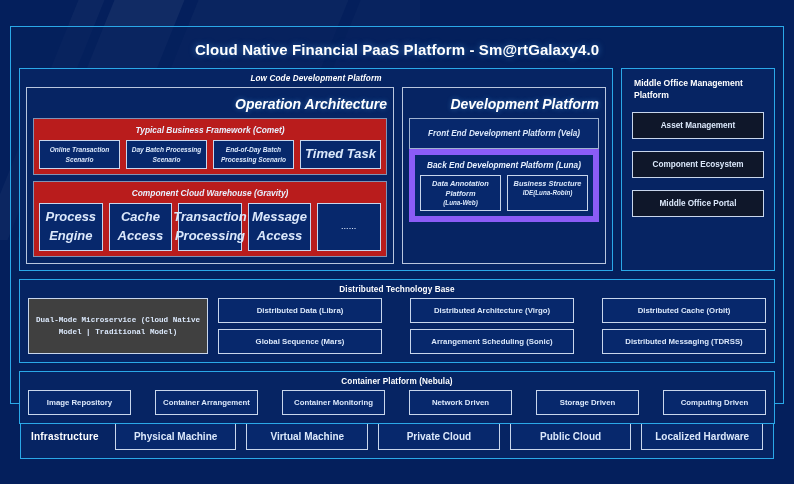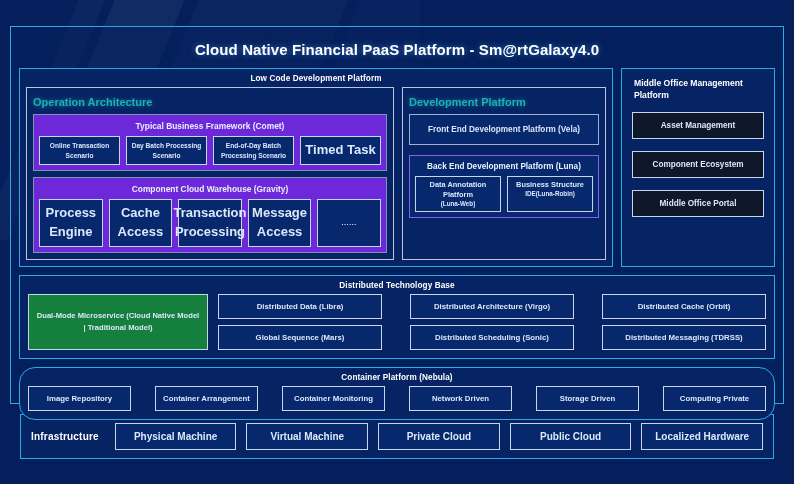--- a/index.html
+++ b/index.html
@@ -56,39 +56,39 @@
     border: 1.5px solid #2aa8e8;
     background: #062463;
     position: relative;
   }
   .panel-title {
     color: #ffffff; font-size: 8.2px; font-weight: bold;
     text-align: center; padding: 5px 4px 4px 4px;
     letter-spacing: .1px;
   }
 
-  #low-code-panel { flex: 1 1 auto; padding: 0 6px 6px 6px; }
+  #low-code-panel { flex: 1 1 auto; padding: 0 6px 6px 6px; font-style: italic; }
   #low-code-inner { display: flex; gap: 8px; }
 
   .group-box {
     border: 1px solid #b9c6de;
     background: #062463;
     padding: 5px 6px 6px 6px;
   }
   .group-title {
-    text-align: left; color: #14b8a6; font-weight: bold;
-    font-size: 11px; padding: 3px 0 6px 0;
+    text-align: right; color: #ffffff; font-weight: bold;
+    font-size: 14px; padding: 3px 0 6px 0;
     text-shadow: 0 0 5px rgba(90,180,255,.45);
   }
   #operation-architecture { flex: 0 0 368px; }
   #development-platform   { flex: 1 1 auto; }
 
   .sub-box {
     border: 1px solid #7f93b5;
-    background: #6d28d9;
+    background: #b91c1c;
     padding: 4px 5px 5px 5px;
     margin-bottom: 6px;
   }
   .sub-box:last-child { margin-bottom: 0; }
   .sub-title {
     text-align: center; color: #e8f1ff; font-size: 8.4px;
     font-weight: bold; padding: 2px 0 5px 0;
   }
 
   .chip-row { display: flex; gap: 6px; }
@@ -105,23 +105,23 @@
     display: flex; align-items: center; justify-content: center;
     min-height: 26px;
   }
   .chip.big { font-size: 13px; }
   .chip.dots { letter-spacing: .6px; font-size: 7px; }
 
   
   #front-end-box {
     border: 1px solid #9fb2d0; background: #07286c;
     color: #dbe8fb; font-size: 8.2px; font-weight: bold;
-    text-align: center; padding: 10px 15px; margin-bottom: 10px;
-  }
-  #back-end-box { border: 1px solid #8b5cf6; background: #07286c; padding: 4px 5px 5px 5px; }
+    text-align: center; padding: 10px 15px; margin-bottom: 0;
+  }
+  #back-end-box { border: 6px solid #8b5cf6; background: #07286c; padding: 4px 5px 5px 5px; }
   #back-end-title { text-align:center; color:#e8f1ff; font-size:8.2px; font-weight:bold; padding:2px 0 5px 0; }
   .dp-chip {
     flex: 1 1 0; border: 1px solid #c8d6ec; background: #07286c;
     color: #dbe8fb; text-align: center; padding: 3px 2px;
     font-size: 7.4px; font-weight: bold; line-height: 1.35;
   }
   .dp-chip .small { font-size: 6.3px; display: block; }
 
   
   #middle-office-panel { flex: 0 0 154px; padding: 0 10px 8px 10px; }
@@ -134,36 +134,37 @@
     color: #dbe8fb; font-size: 8.2px; font-weight: bold;
     text-align: center; padding: 8px 4px; margin-bottom: 12px;
   }
   .mo-item:last-child { margin-bottom: 0; }
 
   
   #dtb-panel { margin-top: 8px; padding: 0 8px 8px 8px; }
   #dtb-body { display: flex; gap: 10px; align-items: stretch; }
   #dtb-first {
     flex: 0 0 180px;
-    border: 1px solid #c8d6ec; background: #15803d;
+    border: 1px solid #c8d6ec; background: #404040;
     color: #dbe8fb; font-size: 7.6px; font-weight: bold;
     text-align: center; line-height: 1.6;
     display: flex; align-items: center; justify-content: center;
     padding: 6px 6px;
+    font-family: Liberation Mono, monospace;
   }
   #dtb-grid { flex: 1 1 auto; display: flex; gap: 28px; }
   .dtb-col { flex: 1 1 0; display: flex; flex-direction: column; gap: 6px; }
   .dtb-cell {
     border: 1px solid #c8d6ec; background: #07286c;
     color: #dbe8fb; font-size: 7.8px; font-weight: bold;
     text-align: center; padding: 7px 2px;
   }
 
   
-  #container-panel { margin-top: 8px; padding: 0 8px 8px 8px; border-radius: 16px; }
+  #container-panel { margin-top: 8px; padding: 0 8px 8px 8px; }
   #container-row { display: flex; gap: 24px; }
   .cp-cell {
     flex: 1 1 0;
     border: 1px solid #c8d6ec; background: #07286c;
     color: #dbe8fb; font-size: 7.8px; font-weight: bold;
     text-align: center; padding: 7px 2px;
   }
 
   
   #infrastructure-bar {
@@ -268,39 +269,39 @@
       <div class="panel-title">Distributed Technology Base</div>
       <div id="dtb-body">
         <div id="dtb-first">Dual-Mode Microservice (Cloud Native Model | Traditional Model)</div>
         <div id="dtb-grid">
           <div class="dtb-col">
             <div class="dtb-cell">Distributed Data (Libra)</div>
             <div class="dtb-cell">Global Sequence (Mars)</div>
           </div>
           <div class="dtb-col">
             <div class="dtb-cell">Distributed Architecture (Virgo)</div>
-            <div class="dtb-cell">Distributed Scheduling (Sonic)</div>
+            <div class="dtb-cell">Arrangement Scheduling (Sonic)</div>
           </div>
           <div class="dtb-col">
             <div class="dtb-cell">Distributed Cache (Orbit)</div>
             <div class="dtb-cell">Distributed Messaging (TDRSS)</div>
           </div>
         </div>
       </div>
     </div>
 
     <div class="panel" id="container-panel">
       <div class="panel-title">Container Platform (Nebula)</div>
       <div id="container-row">
         <div class="cp-cell">Image Repository</div>
         <div class="cp-cell">Container Arrangement</div>
         <div class="cp-cell">Container Monitoring</div>
         <div class="cp-cell">Network Driven</div>
         <div class="cp-cell">Storage Driven</div>
-        <div class="cp-cell">Computing Private</div>
+        <div class="cp-cell">Computing Driven</div>
       </div>
     </div>
 
   </div>
 
   <div id="infrastructure-bar">
     <div id="infrastructure-label">Infrastructure</div>
     <div class="infra-cell">Physical Machine</div>
     <div class="infra-cell">Virtual Machine</div>
     <div class="infra-cell">Private Cloud</div>

